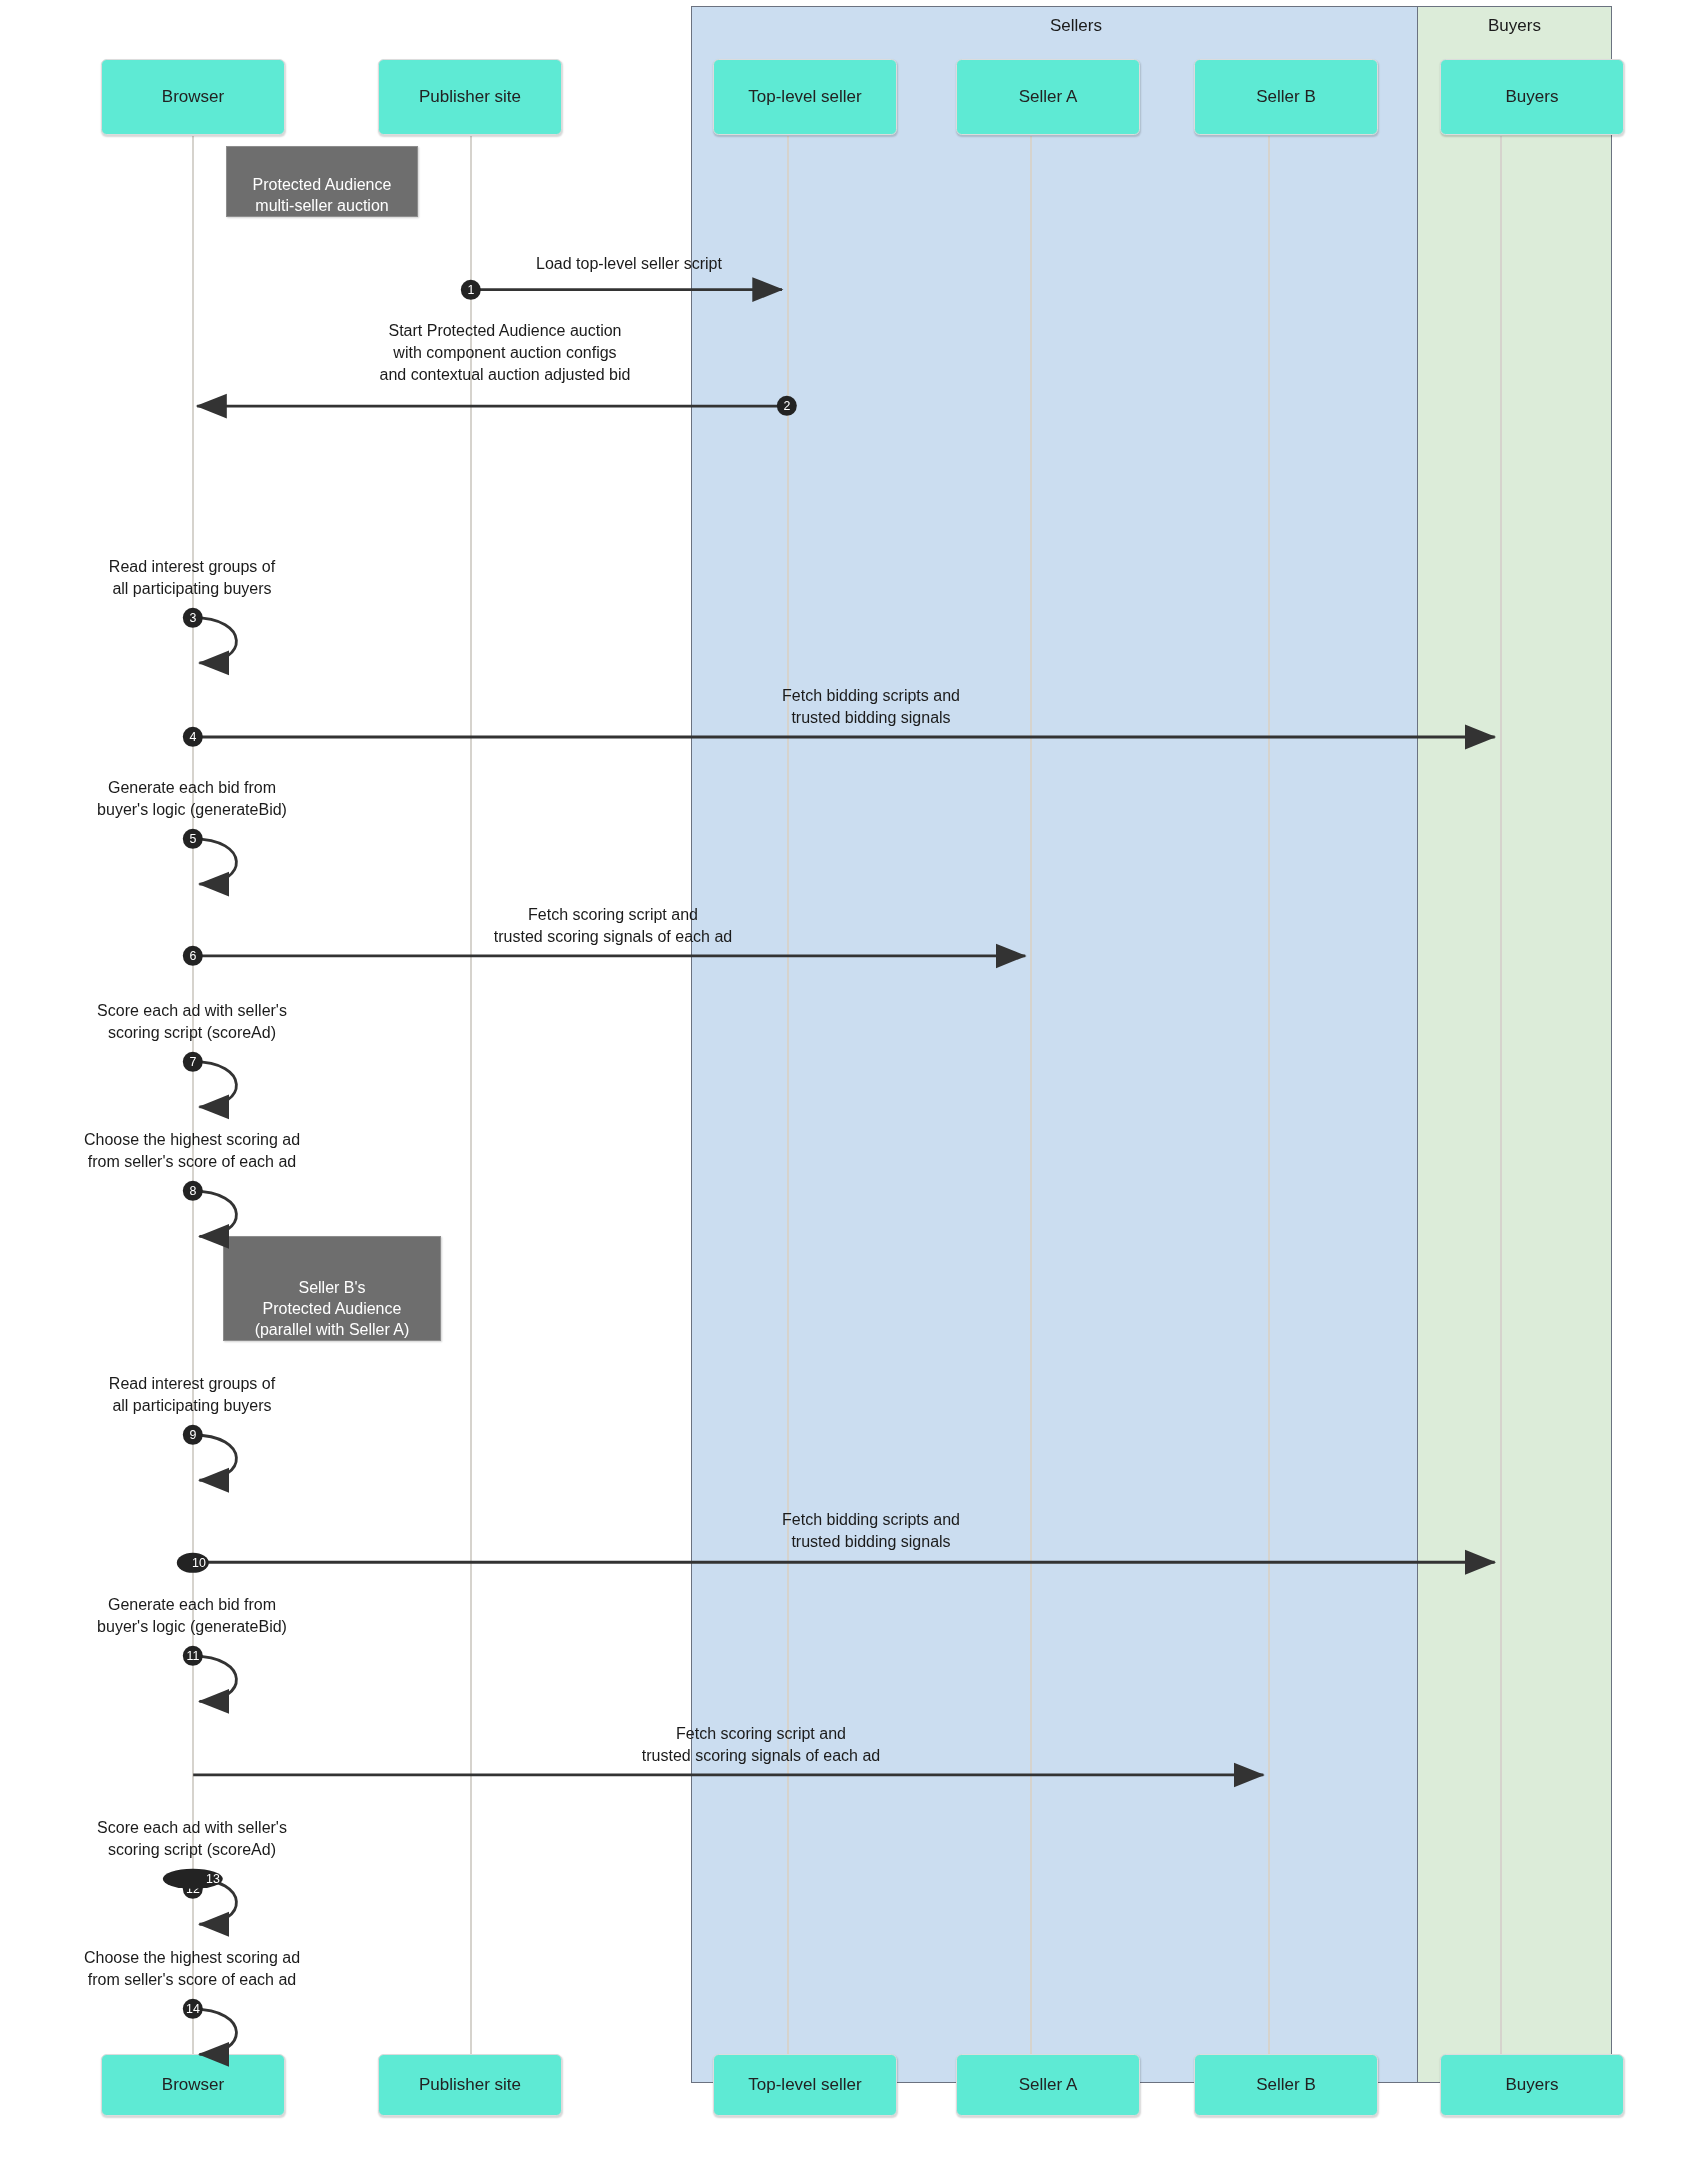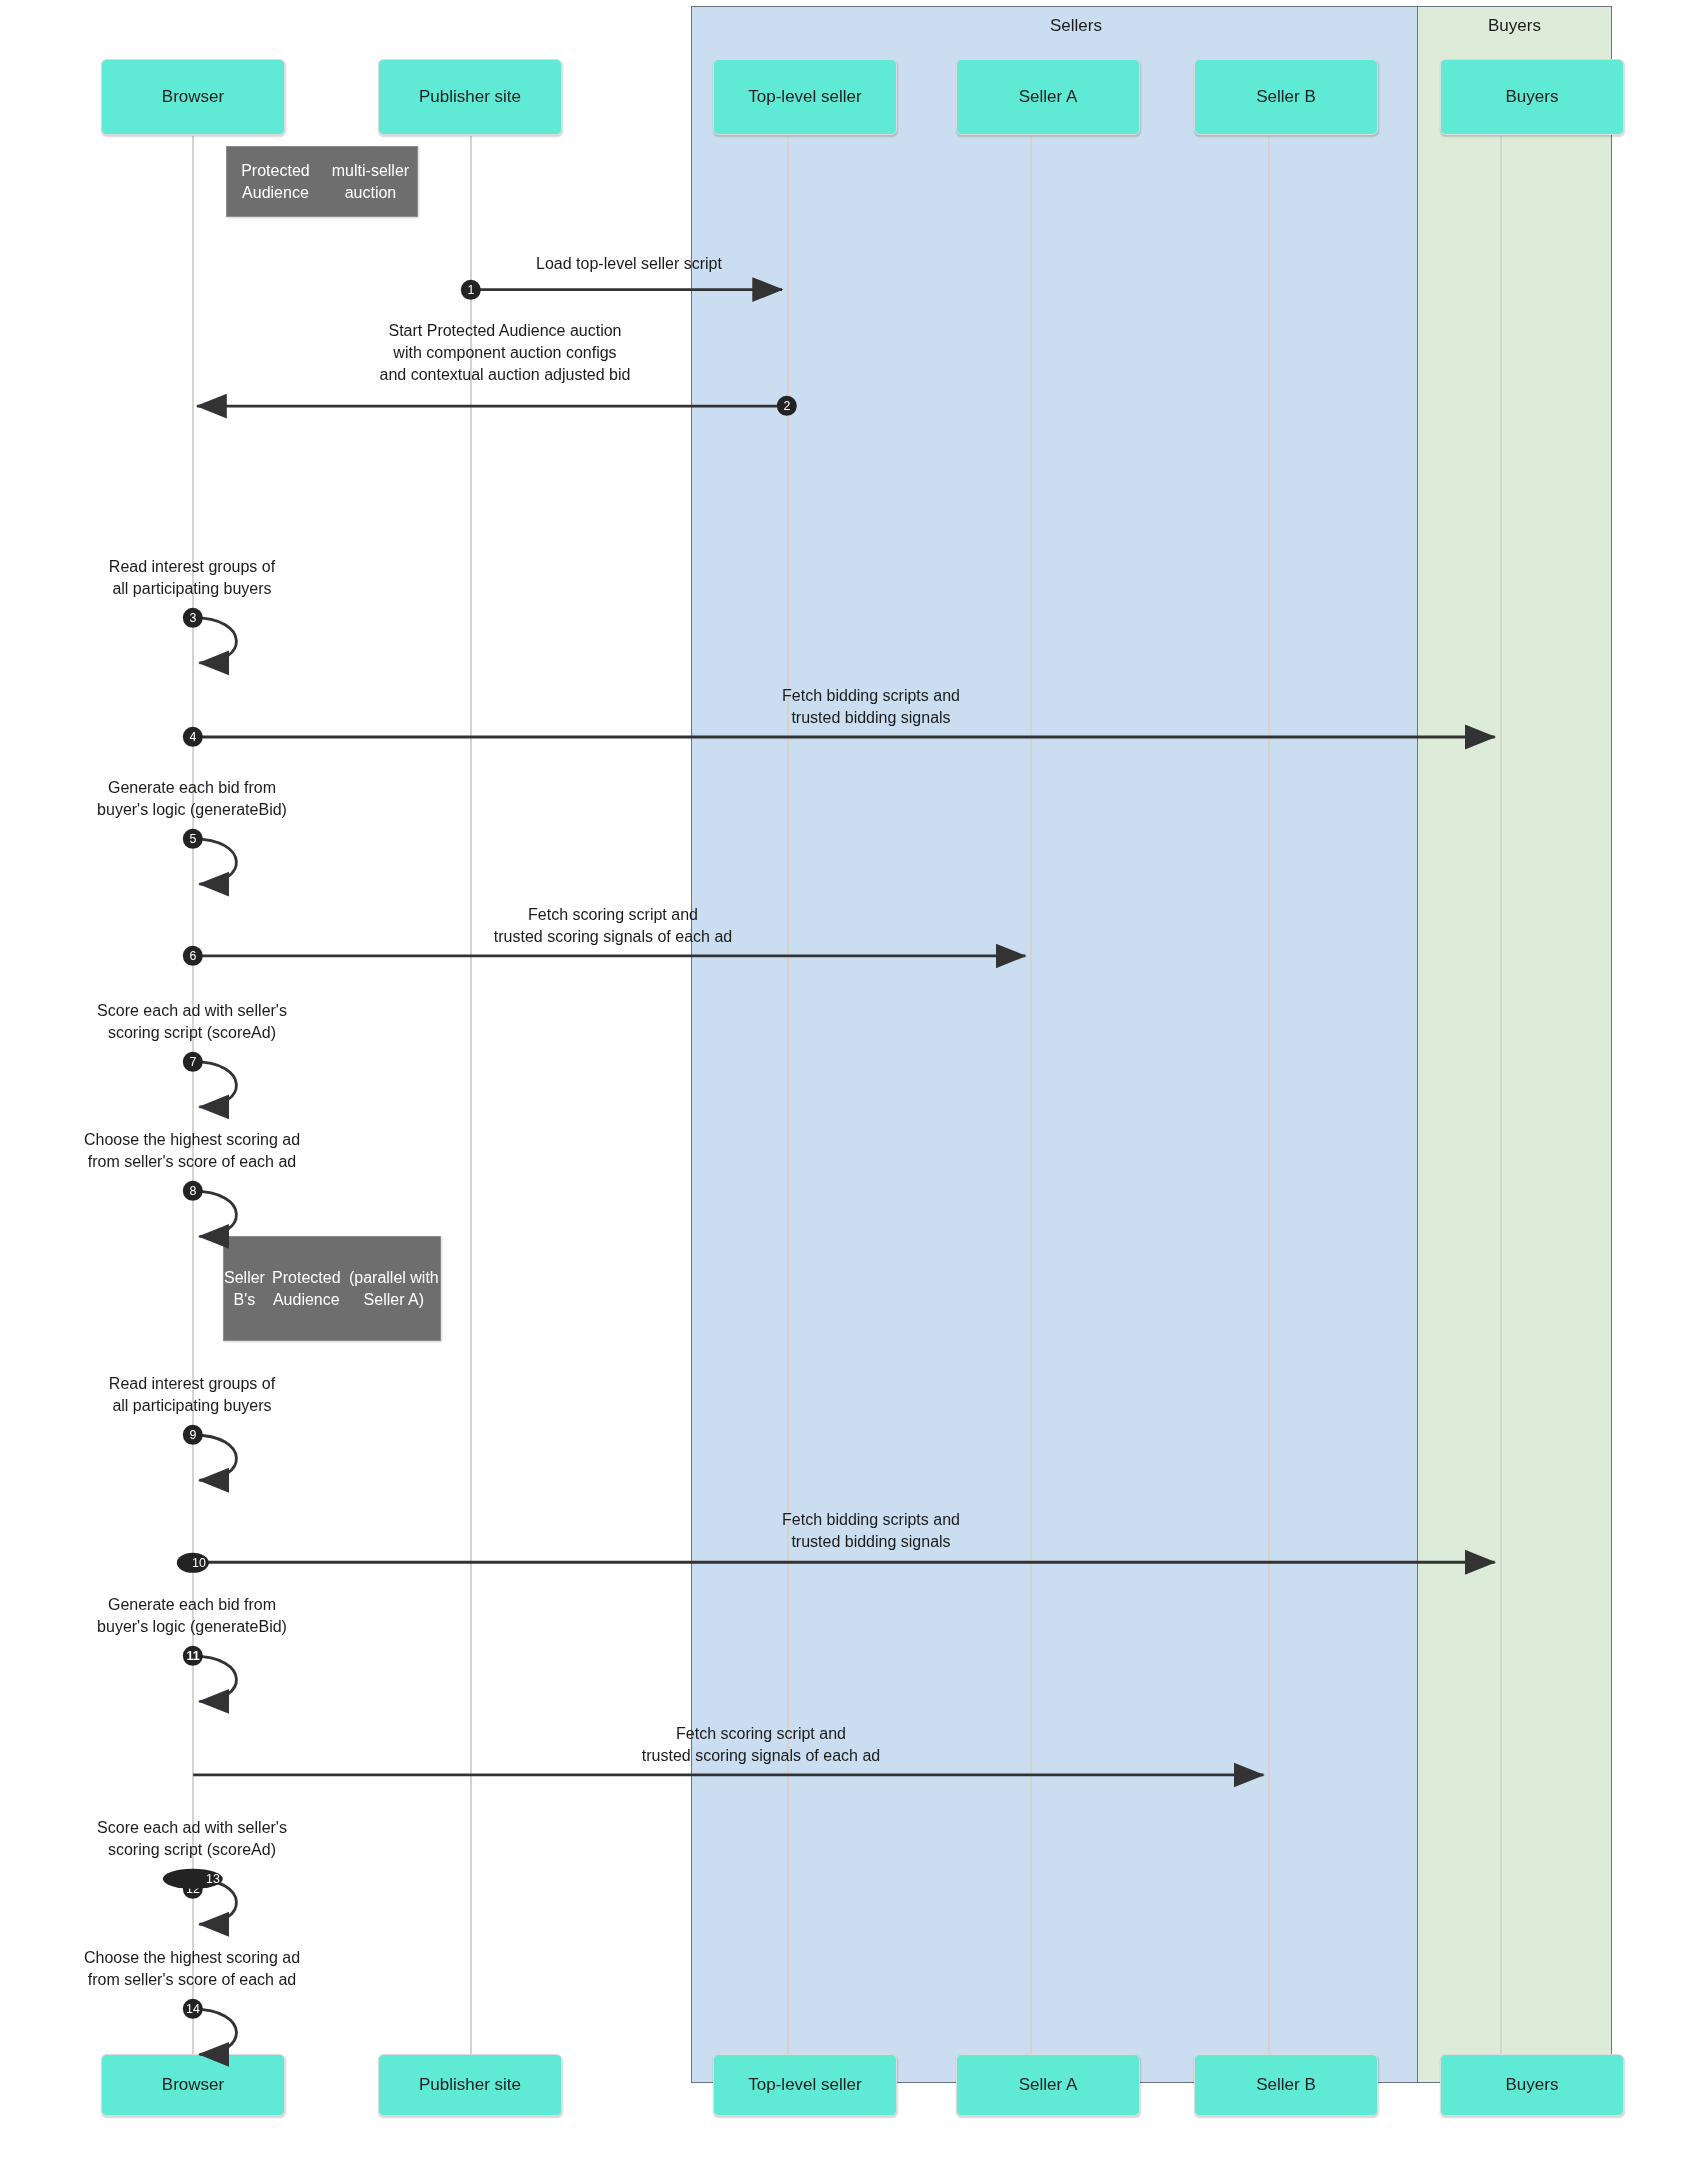--- a/index.html
+++ b/index.html
@@ -61,23 +61,23 @@
   .note {
     position: absolute;
     box-sizing: border-box;
     background: #6e6e6e;
     border: 1.1px solid #8d8d8d;
     color: #ffffff;
     font-size: 16px;
     line-height: 1.32;
     text-align: center;
     display: flex;
-    flex-direction: row;
+    flex-direction: column;
     align-items: center;
-    justify-content: center;
+    justify-content: flex-end;
     box-shadow: 0.6px 1.1px 1.7px rgba(0,0,0,0.18);
   }
 
   
   .msg-label {
     position: absolute;
     font-size: 16px;
     line-height: 1.38;
     color: #1b1b1b;
     text-align: center;
@@ -248,19 +248,19 @@
   <div class="seqnum" style="left:471px;  top:290px;">1</div>
   <div class="seqnum" style="left:787px; top:406px;">2</div>
   <div class="seqnum" style="left:193px;  top:618px;">3</div>
   <div class="seqnum" style="left:193px;  top:737px;">4</div>
   <div class="seqnum" style="left:193px;  top:839px;">5</div>
   <div class="seqnum" style="left:193px;  top:956px;">6</div>
   <div class="seqnum" style="left:193px;  top:1062px;">7</div>
   <div class="seqnum" style="left:193px;  top:1191px;">8</div>
   <div class="seqnum" style="left:193px;  top:1435px;">9</div>
   <div class="seqnum" style="left:193px;  top:1563px;padding-left:12px;">10</div>
-  <div class="seqnum" style="left:193px;  top:1656px;font-weight:bold;">11</div>
+  <div class="seqnum" style="left:193px;  top:1656px;">11</div>
   <div class="seqnum" style="left:193px;  top:1865px;margin-top:24px;">12</div>
   <div class="seqnum" style="left:193px;  top:1879px;padding-left:40px;">13</div>
   <div class="seqnum" style="left:193px;  top:2009px;">14</div>
 
 </div>
 
 
 </body></html>

